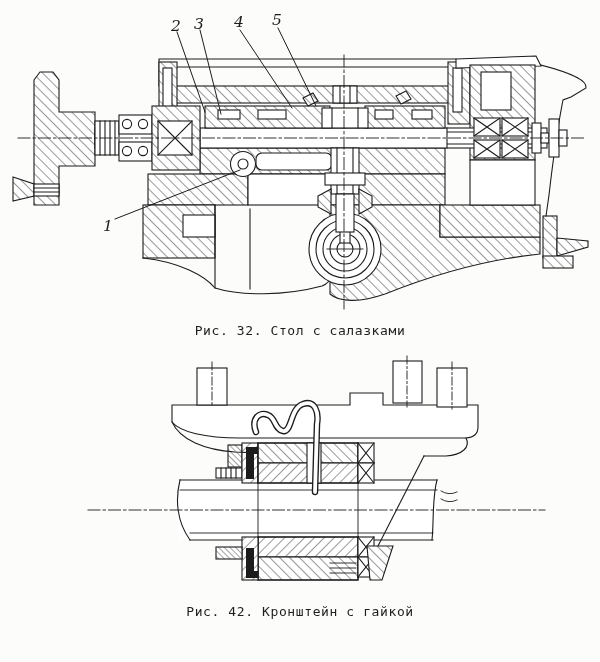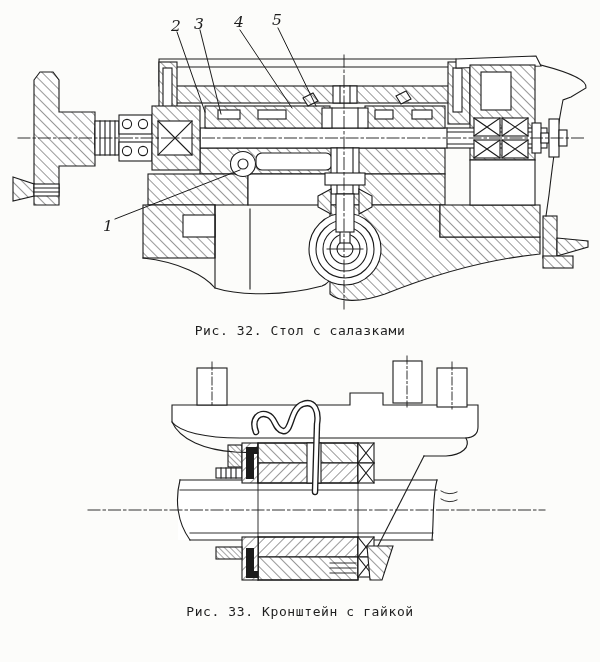--- a/index.html
+++ b/index.html
@@ -242,13 +242,13 @@
 
     <g stroke-linecap="round" stroke-linejoin="round">
       <path d="M256,432 C251,419 259,411 268,415 C276,418 274,429 283,431 C292,433 290,408 303,404 C315,400 319,412 317,424 L315,492" stroke-width="6.5"></path>
       <path d="M256,432 C251,419 259,411 268,415 C276,418 274,429 283,431 C292,433 290,408 303,404 C315,400 319,412 317,424 L315,492" stroke="#ffffff" stroke-width="3.8"></path>
     </g>
 
     <line x1="88" y1="510" x2="545" y2="510" stroke-width="0.9" stroke-dasharray="12 3 2.5 3"></line>
   </g>
 </svg>
 
-<div class="caption" id="caption-33">Рис. 33. Кронштейн с гайкой</div>
+<div class="caption" id="caption-33">Рис. 42. Кронштейн с гайкой</div>
 
 </body></html>

